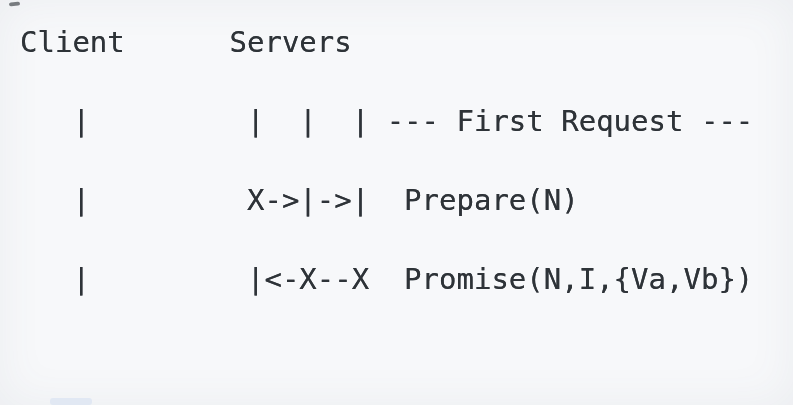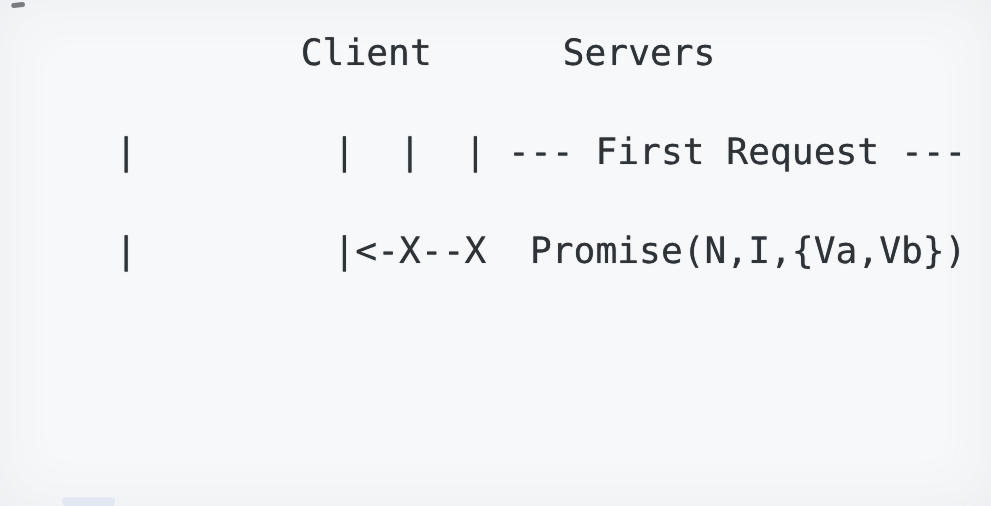--- a/index.html
+++ b/index.html
@@ -12,21 +12,20 @@
     overflow: hidden;
     background: #f7f8fa;
     font-family: "DejaVu Sans Mono", "Liberation Mono", monospace;
   }
   .screen {
     position: relative;
     width: 793px;
     height: 405px;
     background: #f7f8fa;
     box-shadow: inset 0 0 46px rgba(90, 100, 118, 0.07);
-    text-align: center;
   }
   pre.ascii {
     margin: 0;
     padding: 23px 0 0 20px;
     font-family: "DejaVu Sans Mono", "Liberation Mono", monospace;
     font-size: 29px;
     line-height: 39.5px;
     color: #2e3338;
     
     text-shadow: 0 0 0.6px rgba(46, 51, 56, 0.85);
@@ -58,20 +57,21 @@
   }
 </style>
 </head>
 <body>
 
 <div class="screen">
   <div class="artifact-tick"></div>
 
   <pre class="ascii"><div>Client      Servers</div>
 <div>   |         |  |  | --- First Request ---</div>
+<div>   |         X-&gt;|-&gt;|  Prepare(N)</div>
 <div>   |         |&lt;-X--X  Promise(N,I,{Va,Vb})</div>
 
 
 
 
 </pre>
 
   <div class="artifact-smudge"></div>
 </div>
 

